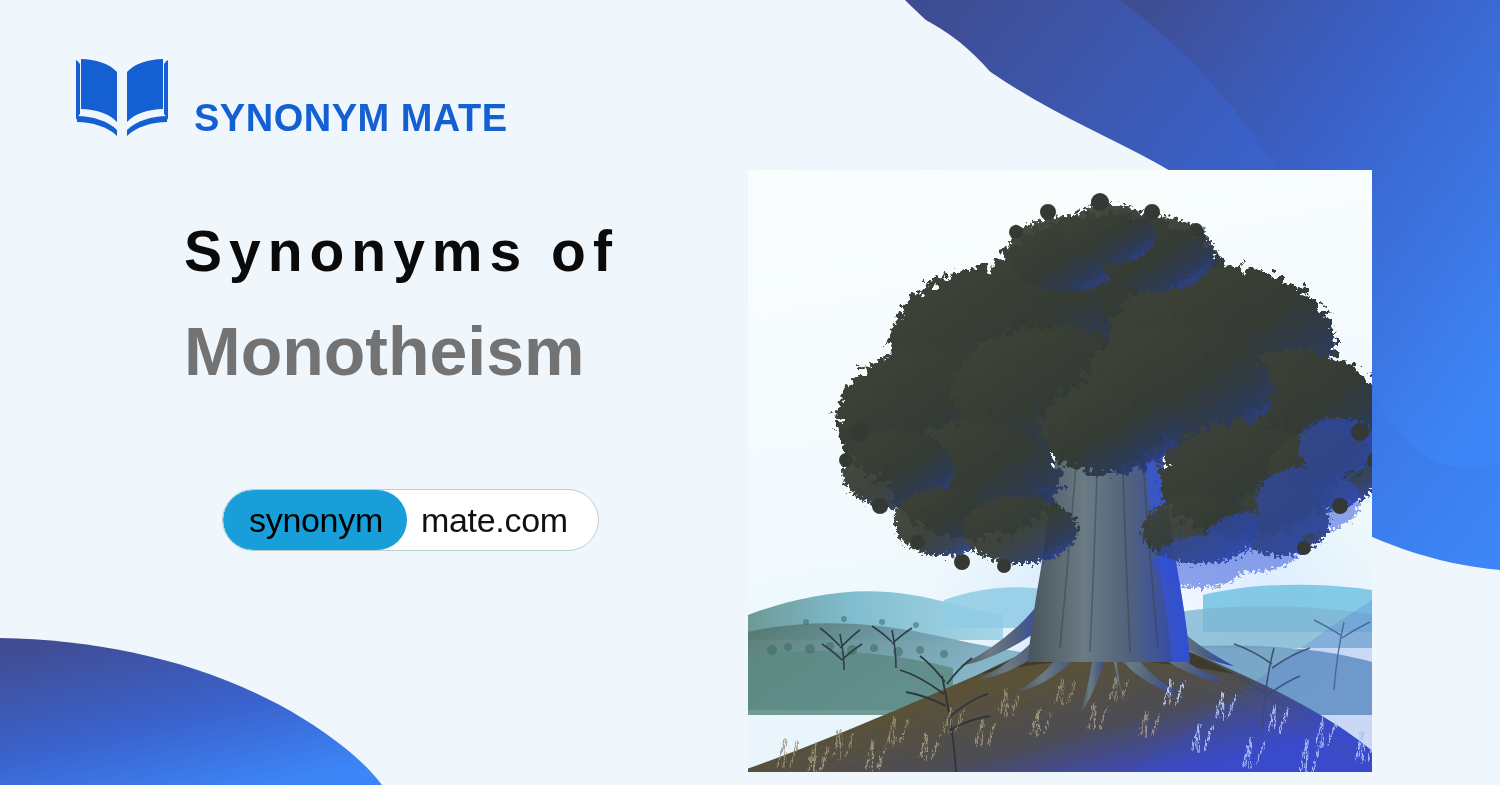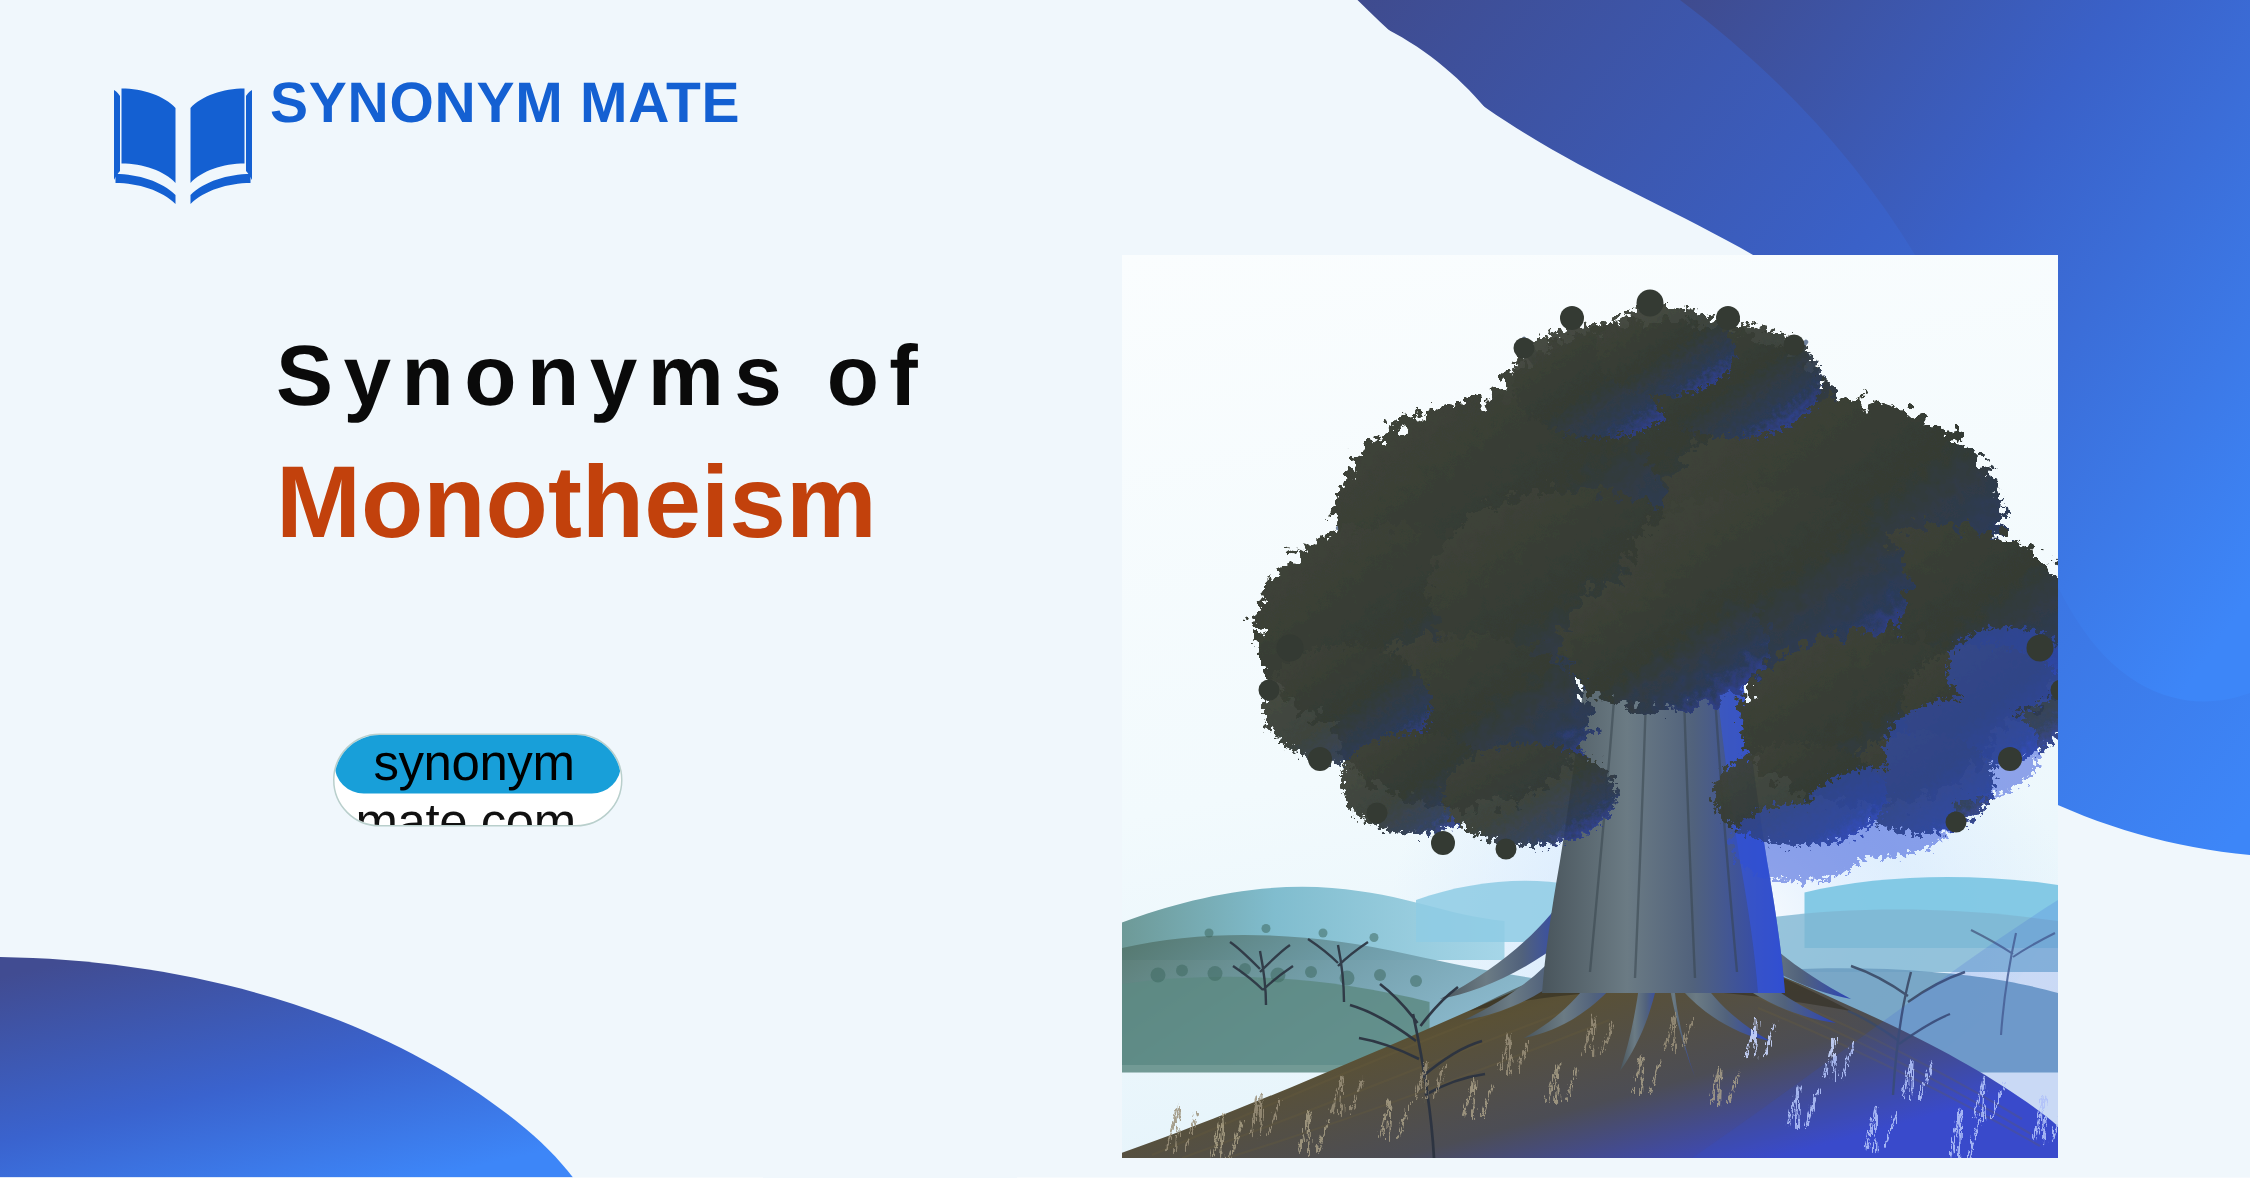--- a/index.html
+++ b/index.html
@@ -16,54 +16,53 @@
     overflow:hidden;
   }
 
   
   .deco-layer { position:absolute; inset:0; pointer-events:none; }
   .deco-layer svg { display:block; width:1500px; height:785px; }
 
   
   #logo {
     position:absolute; left:70px; top:50px;
-    display:flex; align-items:flex-start; gap:6px;
+    display:flex; align-items:flex-end; gap:20px;
   }
   #logo-mark { width:104px; height:88px; flex:0 0 auto; }
   #logo-text { display:flex; flex-direction:column; justify-content:center; }
   #brand-name {
     font-size:38px; font-weight:bold; color:#1460D2;
     letter-spacing:0.5px; line-height:1.02; white-space:nowrap;
   }
   #brand-tagline {
     font-size:18px; font-weight:bold; color:#151f2e;
     letter-spacing:2.3px; line-height:1.2; margin-top:4px; white-space:nowrap;
   }
 
   
   #headline { position:absolute; left:184px; top:222px; }
   #headline-line1 {
     font-size:57px; font-weight:bold; color:#0a0a0a;
     letter-spacing:7px; line-height:1.05; white-space:nowrap;
   }
   #headline-line2 {
-    font-size:68px; font-weight:bold; color:#c2410c;
-    letter-spacing:0px; line-height:1.05; margin-top:18px; white-space:nowrap;
+    font-size:68px; font-weight:bold; color:#737373;
+    letter-spacing:0px; line-height:1.05; margin-top:34px; white-space:nowrap;
   }
 
   
   #url-pill {
     position:absolute; left:222px; top:489px;
     height:62px;
     display:inline-flex; align-items:stretch;
     background:#FFFFFF;
     border:1.4px solid #b9cfcc;
     border-radius:34px;
     overflow:hidden;
-    flex-direction:column;
   }
   #url-pill-brand {
     display:flex; align-items:center;
     background:#189FD9;
     color:#000000;
     font-size:34px; font-weight:normal;
     padding:0 24px 0 26px;
     border-radius:34px;
     letter-spacing:-0.3px;
   }

